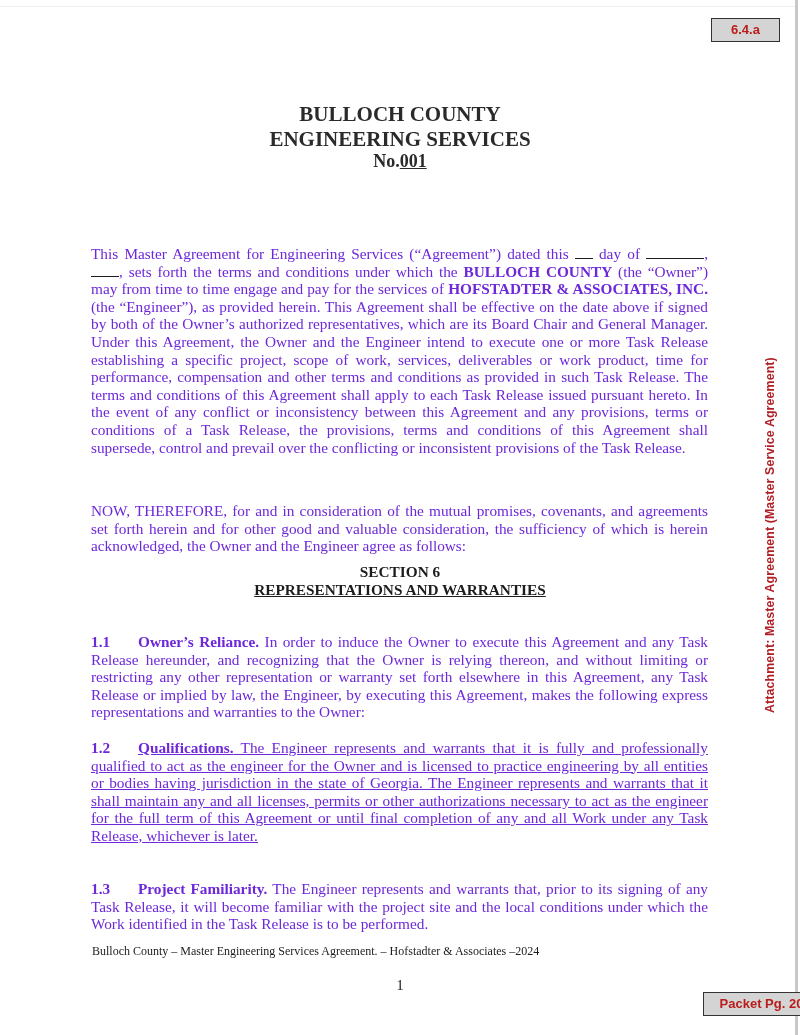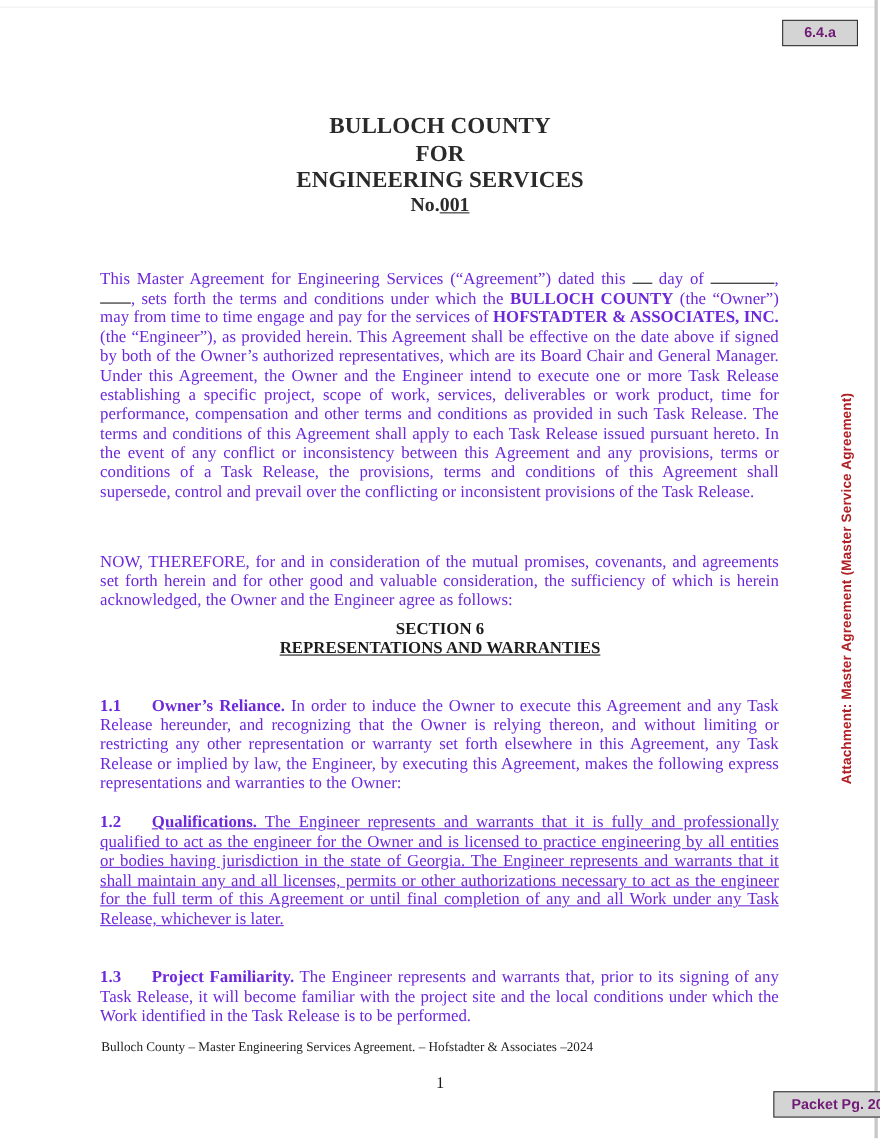--- a/index.html
+++ b/index.html
@@ -30,21 +30,21 @@
     width: 795px;
     height: 1px;
     background: #f0f0f0;
   }
   .stamp {
     position: absolute;
     background: #d4d4d4;
     border: 1.5px solid #333;
     font-family: "Liberation Sans", "DejaVu Sans", sans-serif;
     font-weight: bold;
-    color: #701a75;
+    color: #b91c1c;
     text-align: center;
     box-sizing: border-box;
   }
   .stamp-top {
     left: 711px;
     top: 18px;
     width: 69px;
     height: 24px;
     font-size: 13px;
     line-height: 21px;
@@ -160,21 +160,20 @@
 
 <div class="top-edge"></div>
 <div class="right-edge"></div>
 
 <div class="stamp stamp-top">6.4.a</div>
 
 <div class="side-label">Attachment: Master Agreement  (Master Service Agreement)</div>
 
 <div class="title-block">
   <div class="title-line">BULLOCH COUNTY</div>
-  <div class="title-line">FOR</div>
   <div class="title-line">ENGINEERING SERVICES</div>
   <div class="title-no"><span>No.</span><span class="u">001</span></div>
 </div>
 
 <div class="body-text p1"><span>This Master Agreement for Engineering Services (“Agreement”) dated this </span><span class="blank b1"></span><span> day of </span><span class="blank b2"></span><span>,</span> <span class="blank b3"></span><span>, sets forth the terms and conditions under which the </span><b>BULLOCH COUNTY</b><span> (the “Owner”) may from time to time engage and pay for the services of </span><b>HOFSTADTER &amp; ASSOCIATES, INC.</b><span> (the “Engineer”), as provided herein.  This Agreement shall be effective on the date above if signed by both of the Owner’s authorized representatives, which are its Board Chair and General Manager.  Under this Agreement, the Owner and the Engineer intend to execute one or more Task Release establishing a specific project, scope of work, services, deliverables or work product, time for performance, compensation and other terms and conditions as provided in such Task Release.  The terms and conditions of this Agreement shall apply to each Task Release issued pursuant hereto.  In the event of any conflict or inconsistency between this Agreement and any provisions, terms or conditions of a Task Release, the provisions, terms and conditions of this Agreement shall supersede, control and prevail over the conflicting or inconsistent provisions of the Task Release.</span></div>
 
 <div class="body-text p2">NOW, THEREFORE, for and in consideration of the mutual promises, covenants, and agreements set forth herein and for other good and valuable consideration, the sufficiency of which is herein acknowledged, the Owner and the Engineer agree as follows:</div>
 
 <div class="section-head sh1">SECTION 6</div>
 <div class="section-head sh2">REPRESENTATIONS AND WARRANTIES</div>

